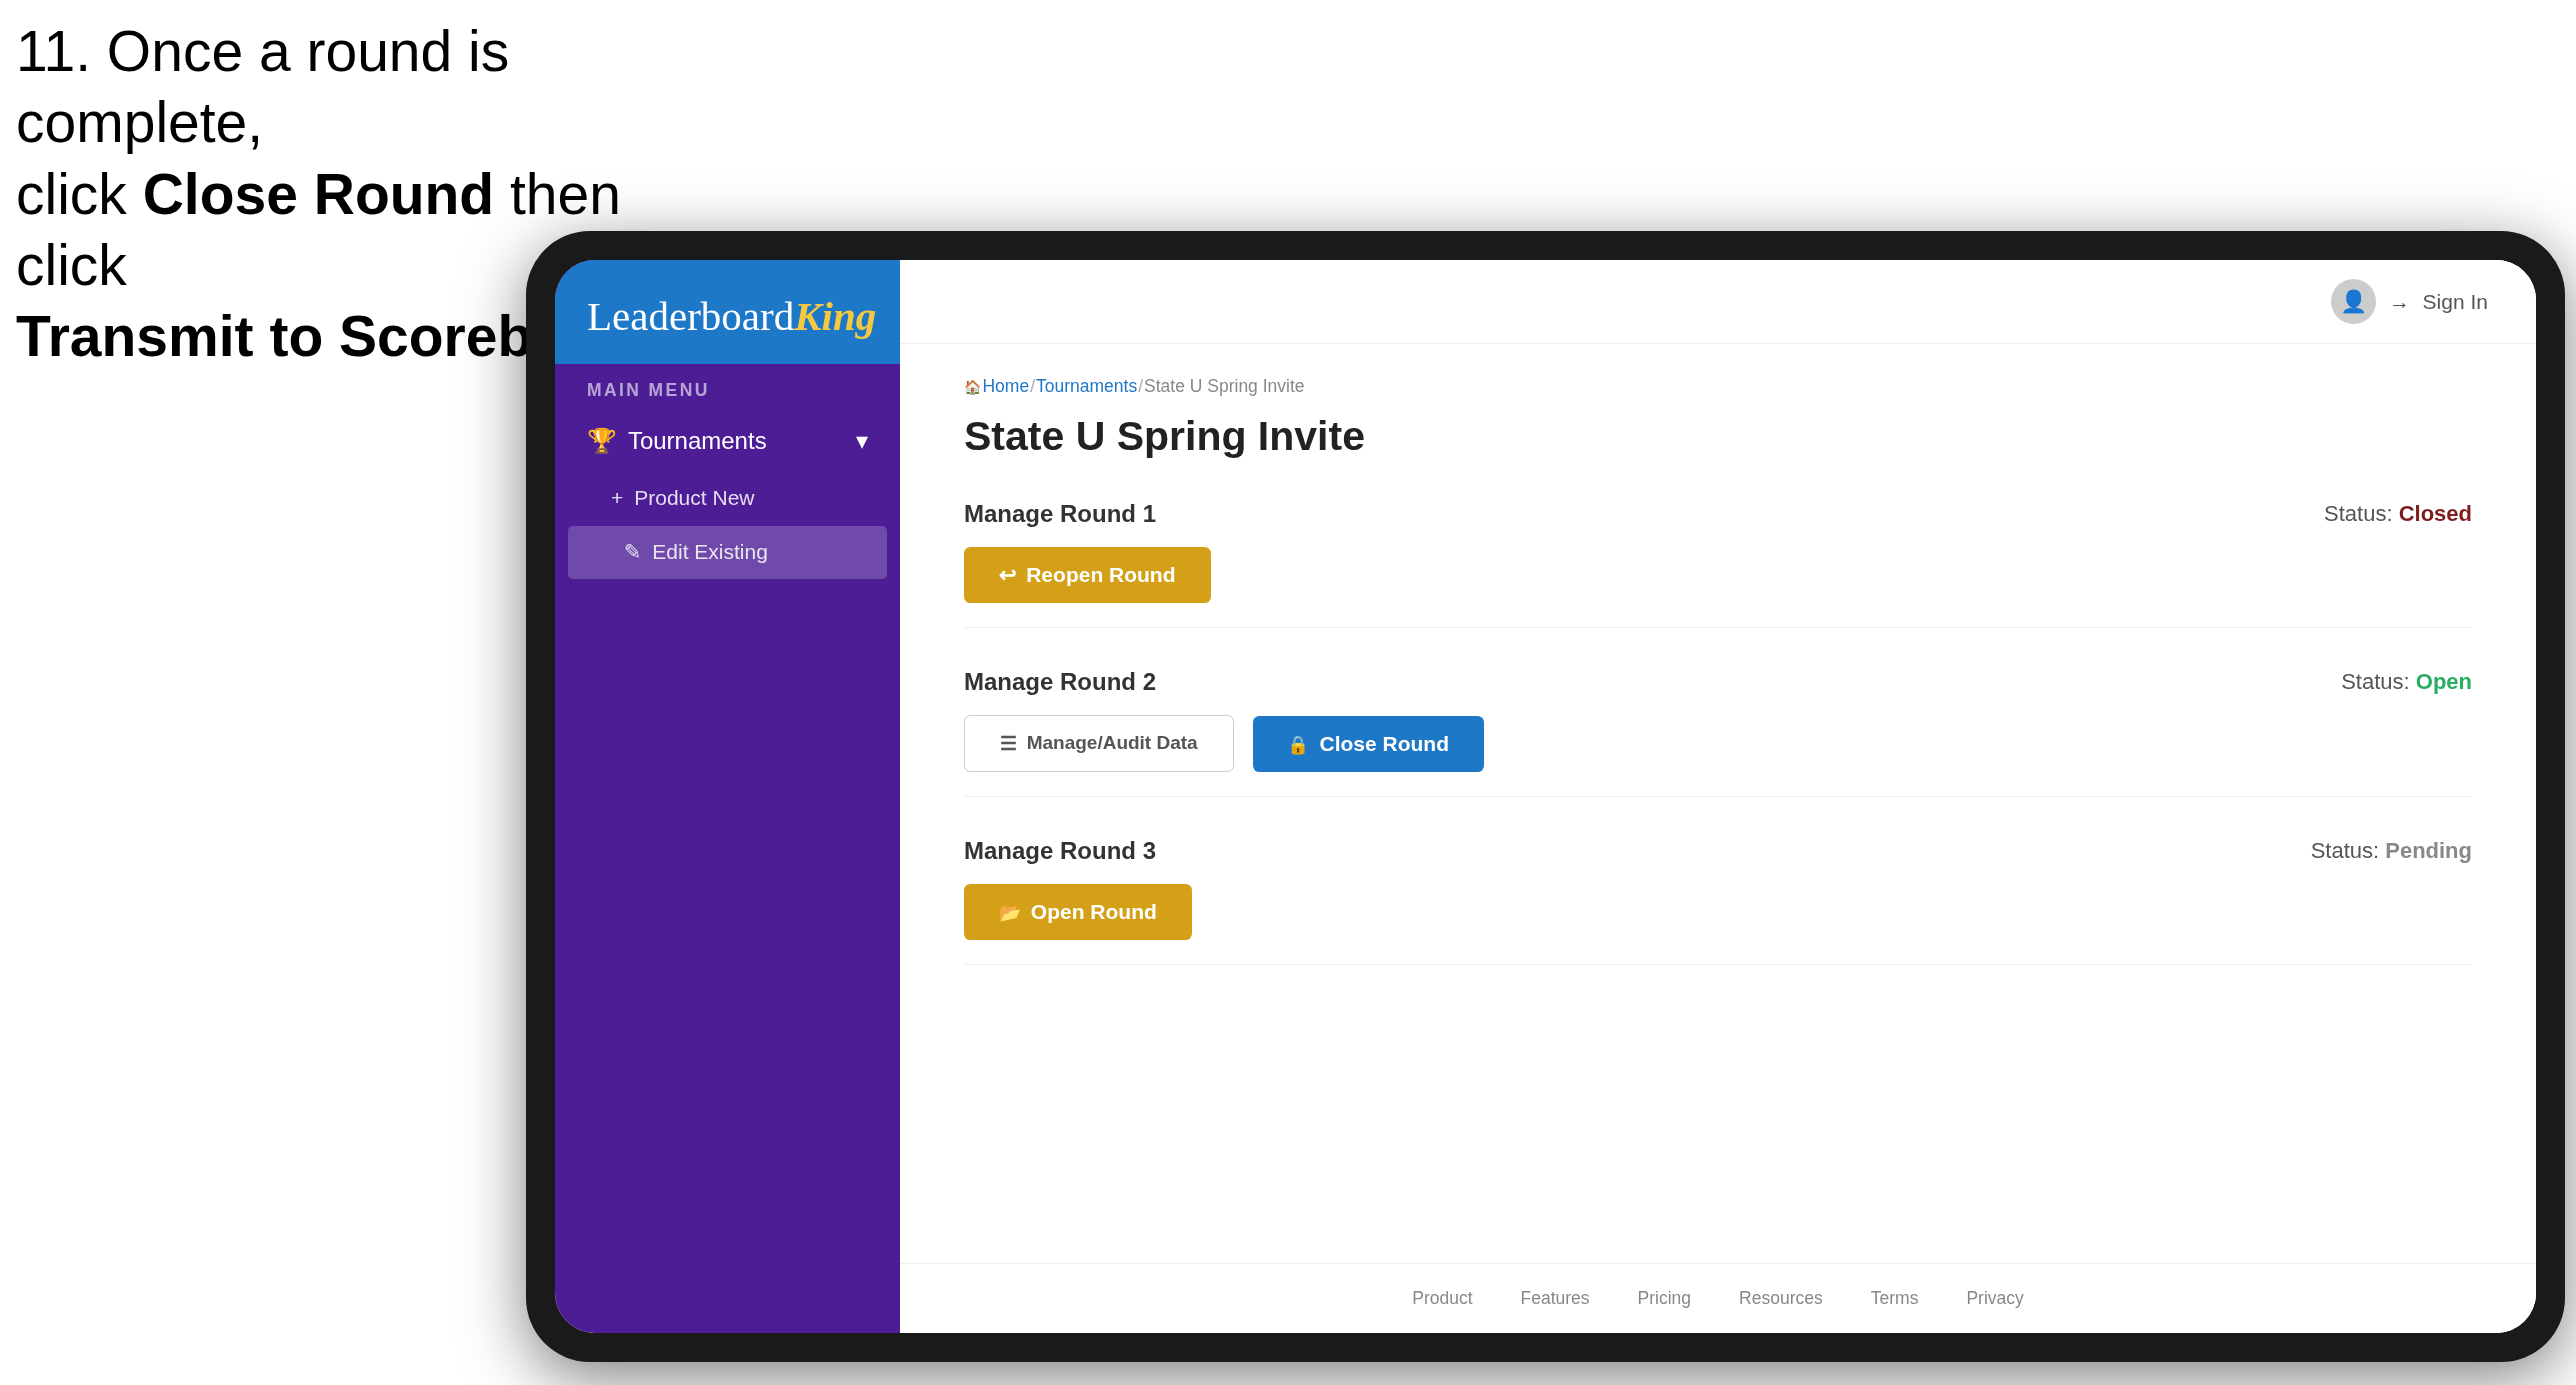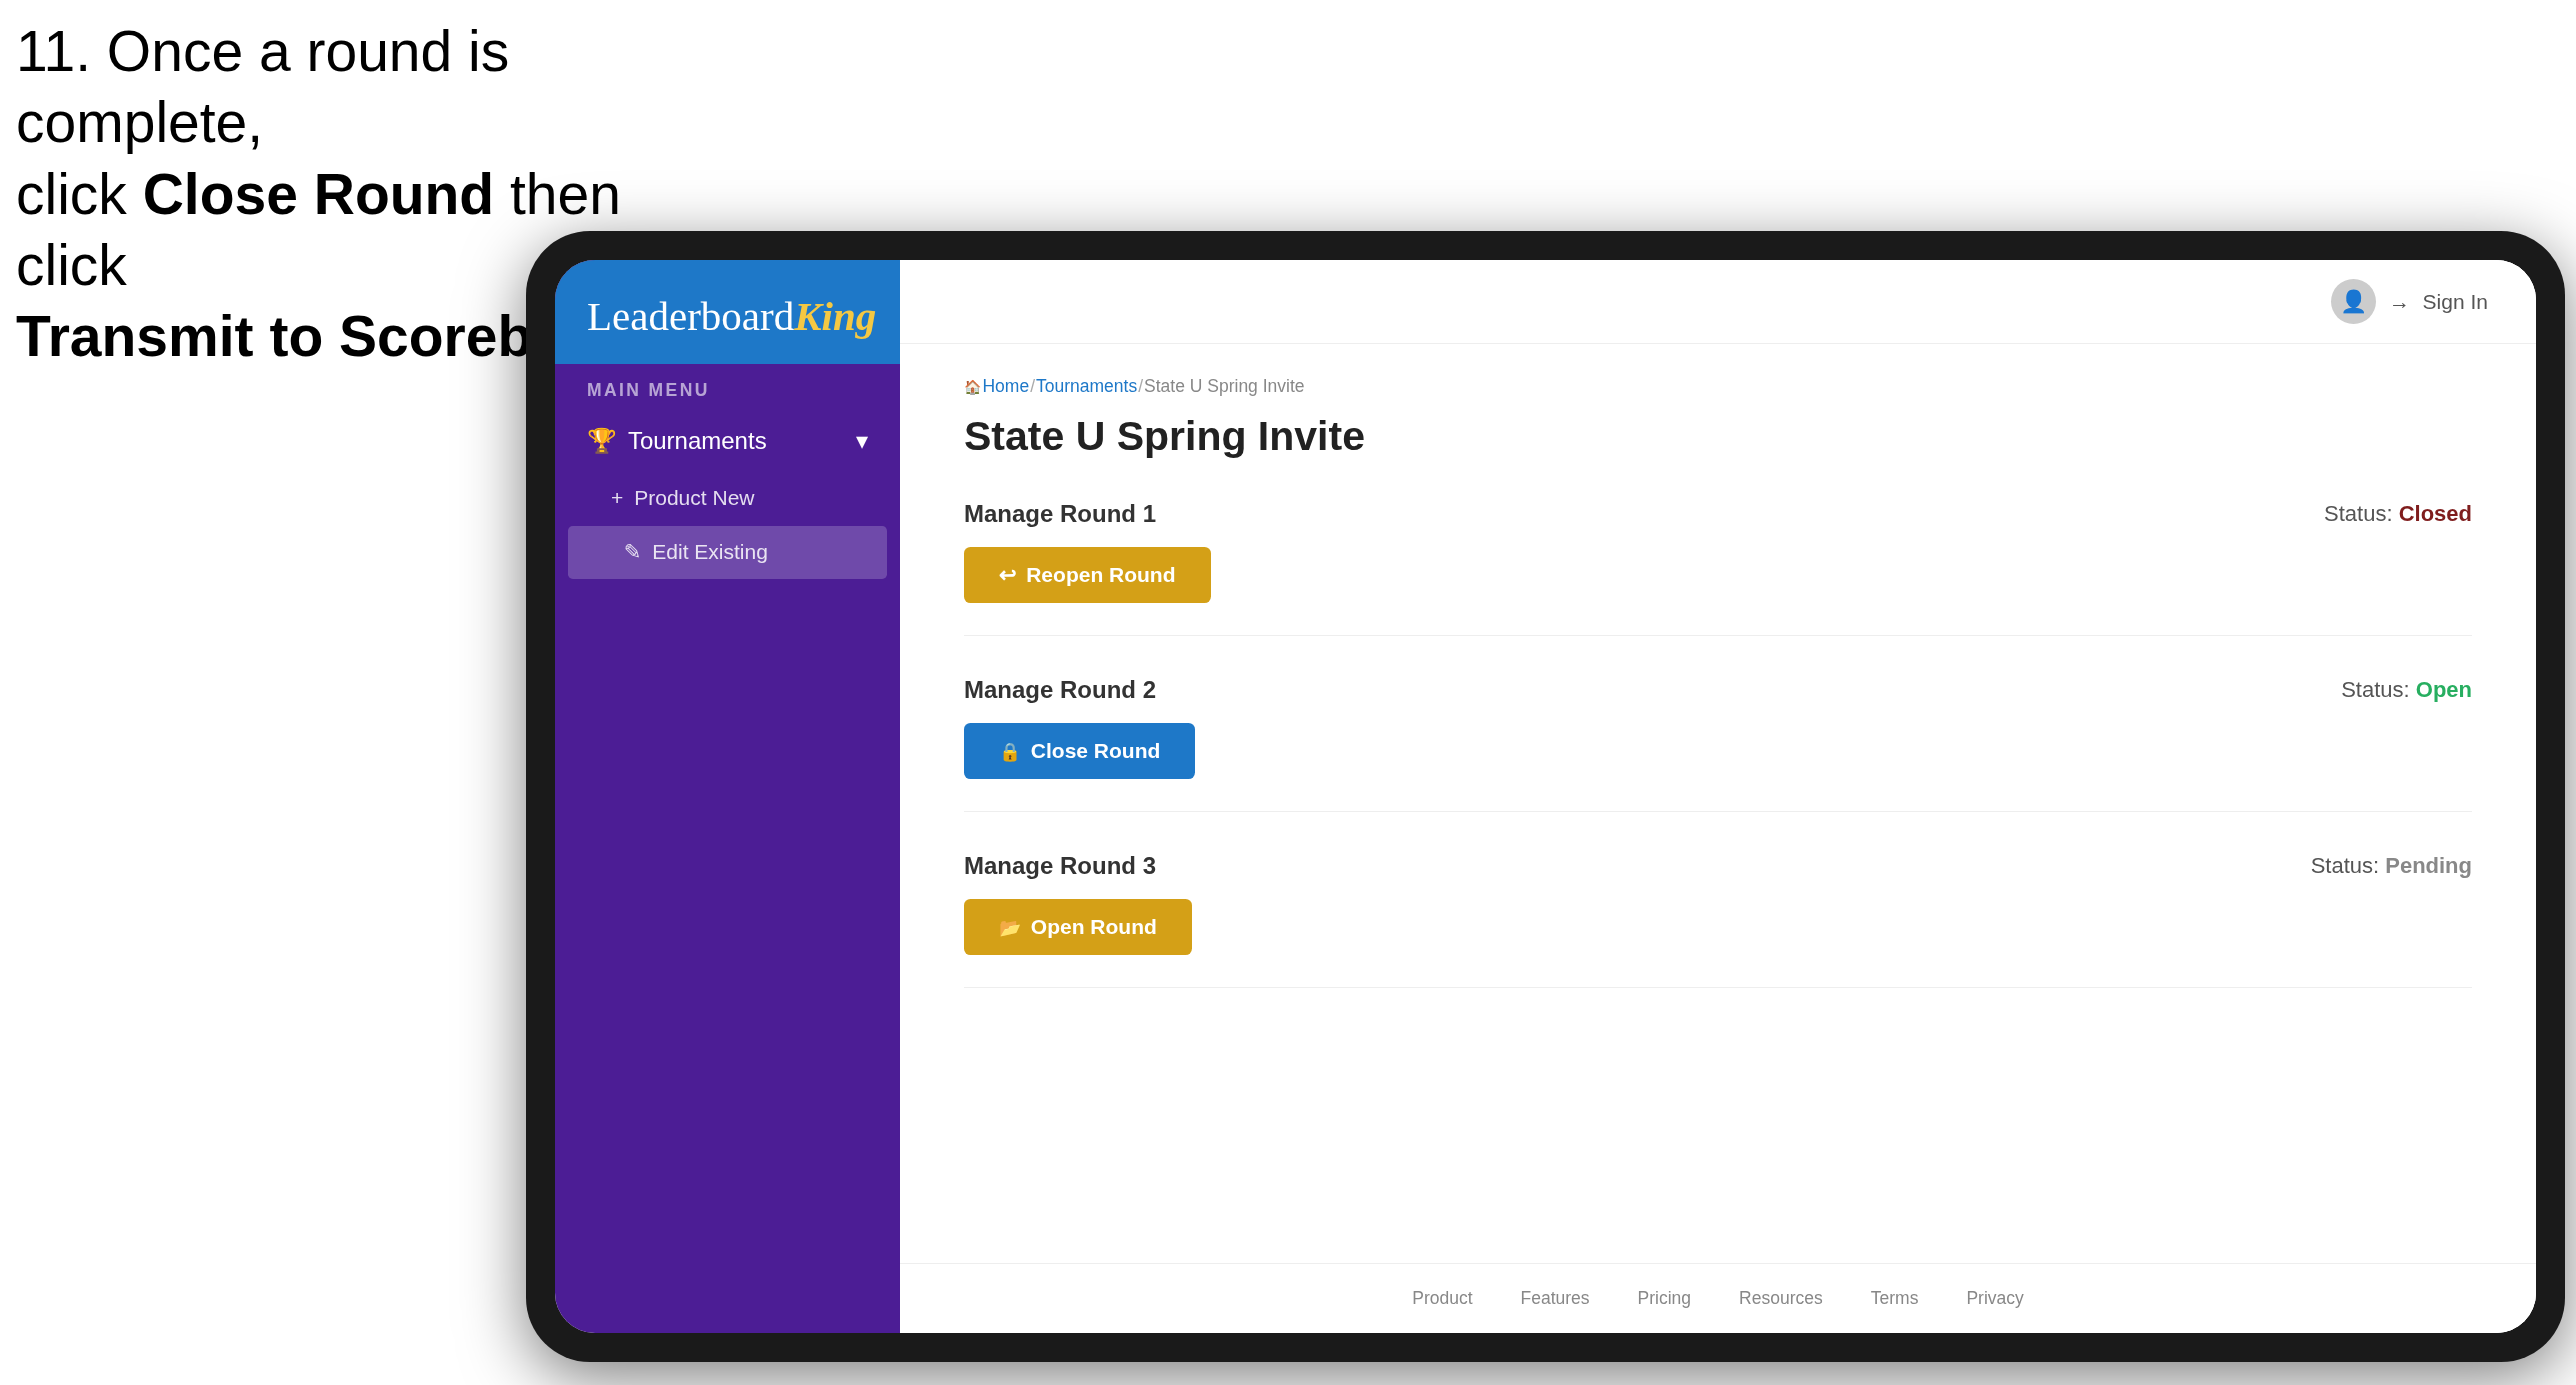--- a/index.html
+++ b/index.html
@@ -194,21 +194,21 @@
       font-size: 41px;
       font-weight: 700;
       color: #222;
       margin-bottom: 40px;
     }
 
     
     .round-section {
       margin-bottom: 40px;
       border-bottom: 0.8px solid #eee;
-      padding-bottom: 32px;
+      padding-bottom: 24px;
     }
     .round-header {
       display: flex;
       justify-content: space-between;
       align-items: center;
       margin-bottom: 19px;
     }
     .round-label {
       font-size: 24px;
       font-weight: 600;
@@ -378,20 +378,24 @@
           </div>
 
           <div class="round-section">
             <div class="round-header">
               <span class="round-label">Manage Round 2</span>
               <span class="round-status">
                 Status: <span class="status-value status-open">Open</span>
               </span>
             </div>
             <div class="round-actions">
+              <button class="btn btn-outline">
+                <span class="icon-audit"></span>
+                <span>Manage/Audit Data</span>
+              </button>
               <button class="btn btn-blue">
                 <span class="icon-close"></span>
                 <span>Close Round</span>
               </button>
             </div>
           </div>
 
           <div class="round-section">
             <div class="round-header">
               <span class="round-label">Manage Round 3</span>

